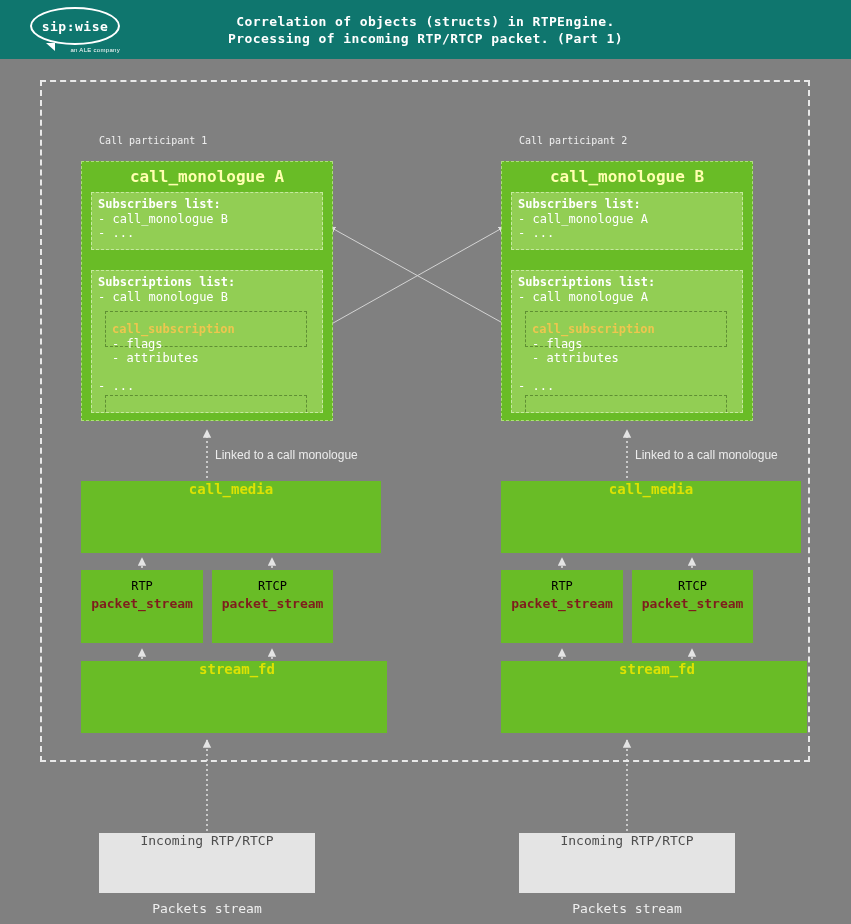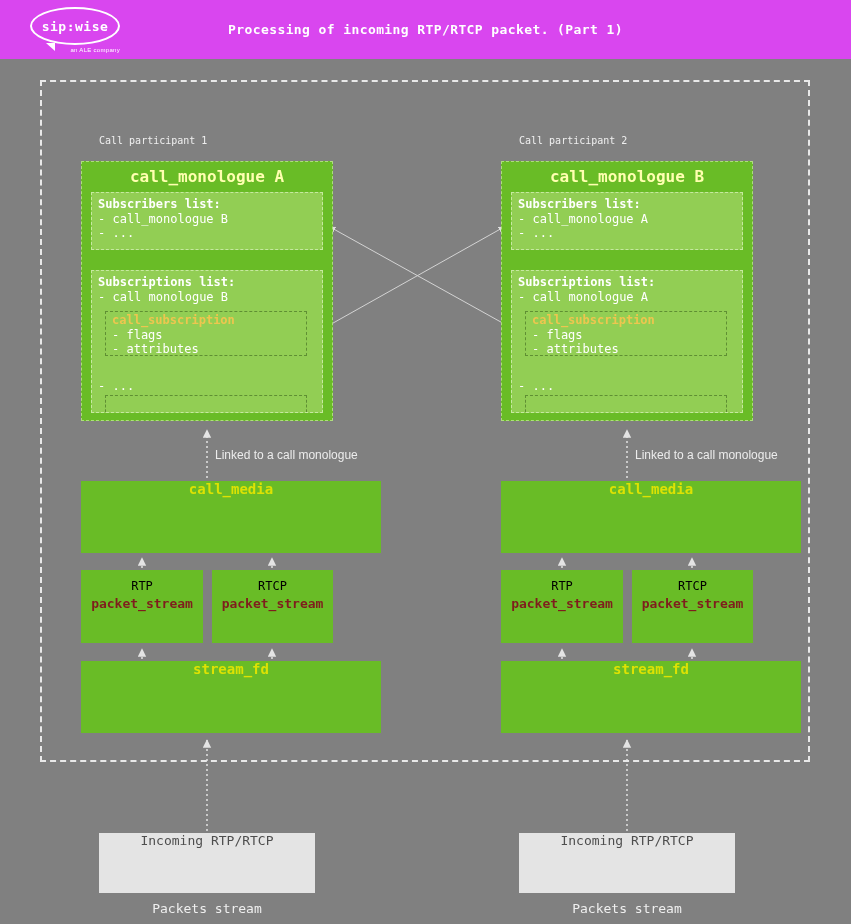--- a/index.html
+++ b/index.html
@@ -4,21 +4,21 @@
 <style>
   html,body{margin:0;padding:0;}
   body{
     width:851px;height:924px;position:relative;overflow:hidden;
     background:#808080;
     font-family:"DejaVu Sans Mono", monospace;
   }
   
   .topbar{
     position:absolute;left:0;top:0;width:851px;height:59px;
-    background:#d946ef;display:flex;align-items:center;justify-content:center;
+    background:#0f766e;display:flex;align-items:center;justify-content:center;
   }
   .titles{
     text-align:center;color:#ffffff;font-weight:bold;
     font-size:13px;line-height:17px;letter-spacing:.4px;
   }
   .logo{
     position:absolute;left:30px;top:7px;width:92px;height:46px;
   }
   .logo-bubble{
     position:absolute;left:0;top:0;width:86px;height:34px;
@@ -56,41 +56,41 @@
   }
   .sub-box{
     position:absolute;left:9px;right:9px;box-sizing:border-box;
     background:#92ce54;border:1px dashed #c6e9a0;
     padding:4px 6px;color:#ffffff;font-size:12px;line-height:14.5px;
   }
   .subscribers{top:30px;height:58px;}
   .subscriptions{top:108px;height:143px;overflow:hidden;}
   .sub-title{font-weight:bold;}
   .subscription-box{
-    position:absolute;left:13px;right:15px;top:40px;height:45px;
-    box-sizing:border-box;border:1px dashed #5f8f33;padding:1px 6px;
+    position:absolute;left:13px;right:15px;top:40px;height:36px;
+    box-sizing:border-box;border:1px dashed #5f8f33;padding:10px 6px;
   }
   .subscription-title{color:#edc64f;font-weight:bold;}
   .subs-more{position:absolute;left:6px;top:108px;}
   .empty-sub-box{
     position:absolute;left:13px;right:15px;top:124px;height:22px;
     border:1px dashed #5f8f33;box-sizing:border-box;
   }
   
   .linked-label{
     position:absolute;top:318px;left:134px;width:170px;
     color:#ececec;font-size:12px;font-family:Liberation Sans, sans-serif;
   }
   
   .media-box,.fd-box{
     position:absolute;left:0;width:300px;height:72px;background:#69bc26;
     display:flex;justify-content:center;
   }
   .media-box{top:351px;}
-  .fd-box{top:531px;}
+  .fd-box{top:531px;padding-left:6px;}
   .box-label{color:#dde203;font-weight:bold;font-size:14px;}
   .ps-box{
     position:absolute;top:440px;height:73px;background:#69bc26;
     text-align:center;box-sizing:border-box;
   }
   .ps-box.first{left:0;width:122px;}
   .ps-box.second{left:131px;width:121px;}
   .ps-proto{margin-top:9px;color:#000000;font-size:12px;}
   .ps-label{margin-top:3px;color:#7f1d1d;font-weight:bold;font-size:13px;}
   
@@ -114,20 +114,21 @@
 
 <header class="topbar">
   <div class="logo">
     <div class="logo-bubble">
       <span>sip:wise</span>
     </div>
     <div class="logo-tail"></div>
     <div class="logo-sub">an ALE company</div>
   </div>
   <div class="titles">
+    <div>Correlation of objects (structs) in RTPEngine.</div>
     <div>Processing of incoming RTP/RTCP packet. (Part 1)</div>
   </div>
 </header>
 
 <div class="boundary"></div>
 
 <svg class="overlay" viewBox="0 0 851 924" xmlns="http://www.w3.org/2000/svg">
   <defs>
     <marker id="arr" markerWidth="8" markerHeight="8" refX="5.5" refY="3" orient="auto">
       <path d="M0,0 L6,3 L0,6 Z" fill="#e4e4e4"></path>

